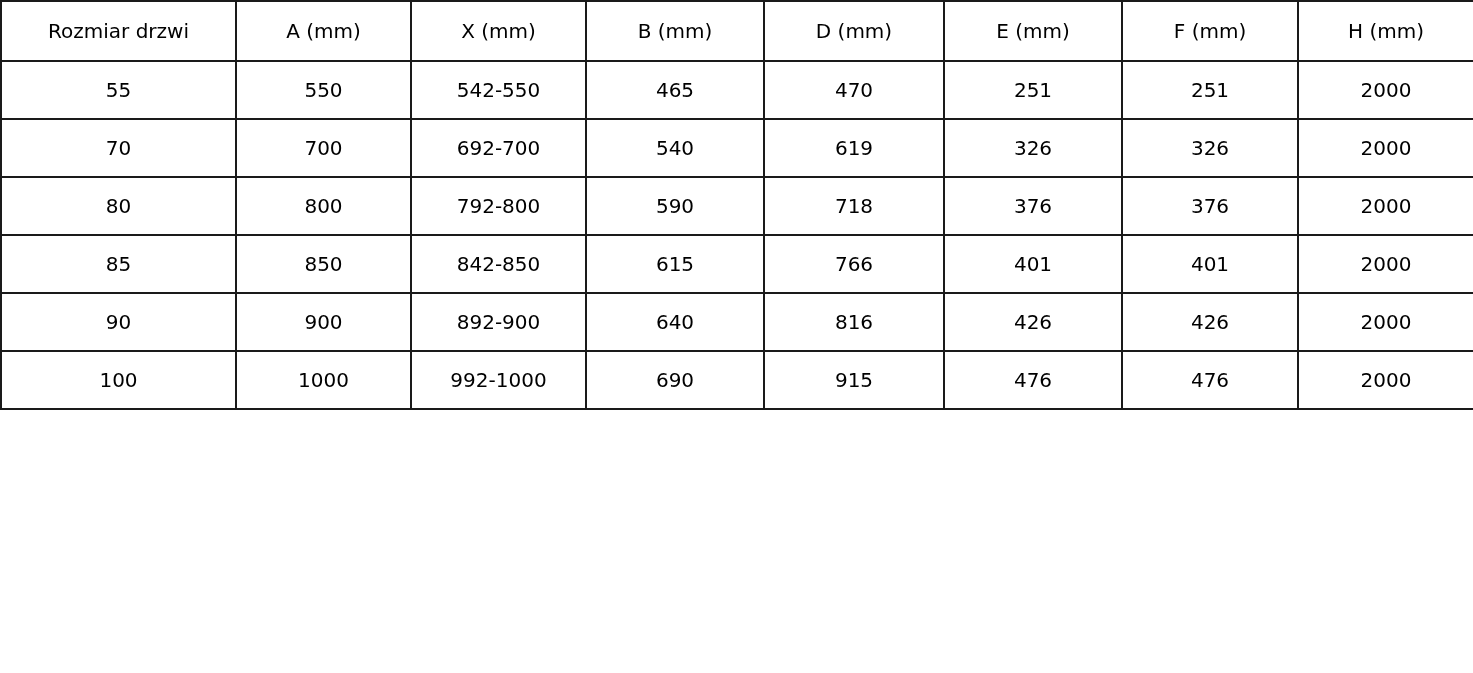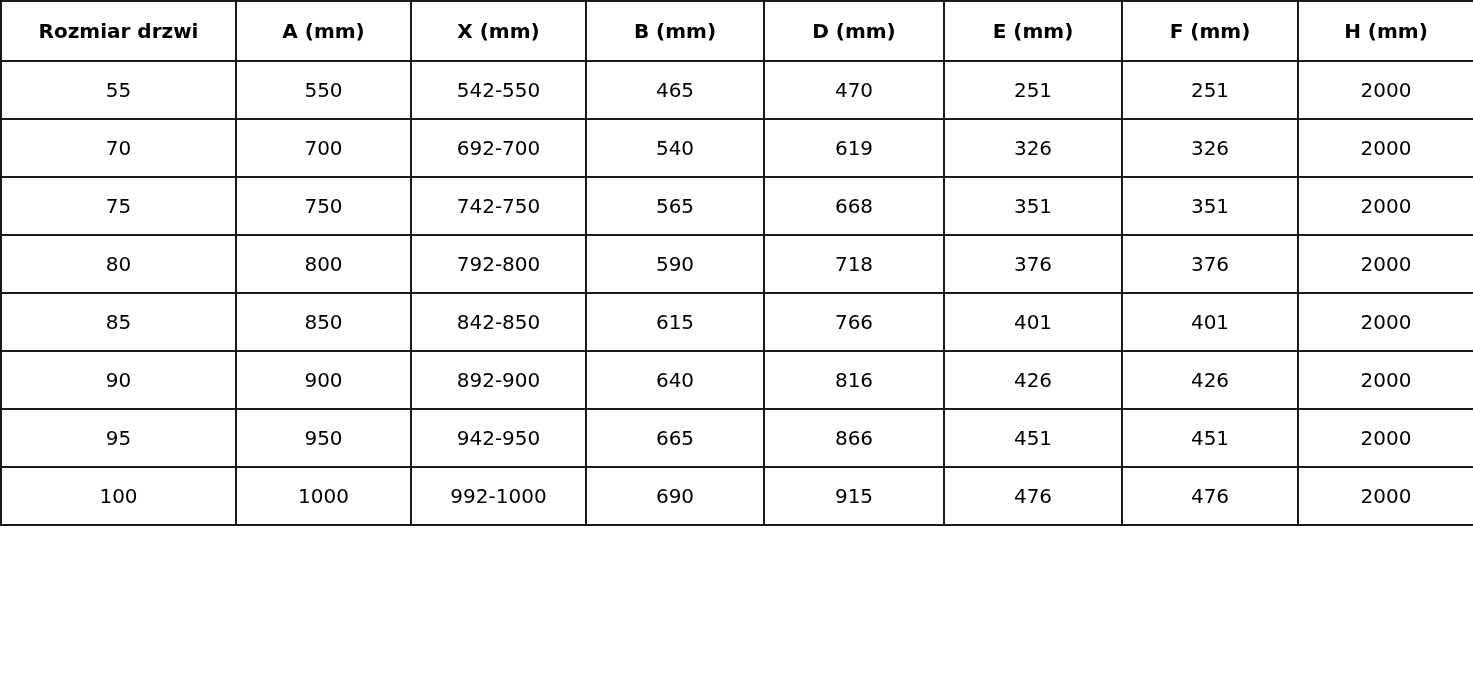--- a/index.html
+++ b/index.html
@@ -28,21 +28,21 @@
   table.spec-table td {
     border: 2px solid #1a1a1a;
     text-align: center;
     vertical-align: middle;
     font-size: 20px;
     line-height: 1;
     padding: 0;
     height: 56px;
   }
   table.spec-table thead th {
-    font-weight: bold;
+    font-weight: normal;
     height: 58px;
     margin-top: 33px;
   }
   table.spec-table tbody td {
     font-weight: normal;
   }
   
   table.spec-table tr > th:first-child,
   table.spec-table tr > td:first-child {
     border-left: 2px solid #1a1a1a;
@@ -102,30 +102,20 @@
         <td>70</td>
         <td>700</td>
         <td>692-700</td>
         <td>540</td>
         <td>619</td>
         <td>326</td>
         <td>326</td>
         <td>2000</td>
       </tr>
       <tr>
-        <td>75</td>
-        <td>750</td>
-        <td>742-750</td>
-        <td>565</td>
-        <td>668</td>
-        <td>351</td>
-        <td>351</td>
-        <td>2000</td>
-      </tr>
-      <tr>
         <td>80</td>
         <td>800</td>
         <td>792-800</td>
         <td>590</td>
         <td>718</td>
         <td>376</td>
         <td>376</td>
         <td>2000</td>
       </tr>
       <tr>
@@ -142,30 +132,20 @@
         <td>90</td>
         <td>900</td>
         <td>892-900</td>
         <td>640</td>
         <td>816</td>
         <td>426</td>
         <td>426</td>
         <td>2000</td>
       </tr>
       <tr>
-        <td>95</td>
-        <td>950</td>
-        <td>942-950</td>
-        <td>665</td>
-        <td>866</td>
-        <td>451</td>
-        <td>451</td>
-        <td>2000</td>
-      </tr>
-      <tr>
         <td>100</td>
         <td>1000</td>
         <td>992-1000</td>
         <td>690</td>
         <td>915</td>
         <td>476</td>
         <td>476</td>
         <td>2000</td>
       </tr>
     </tbody>

